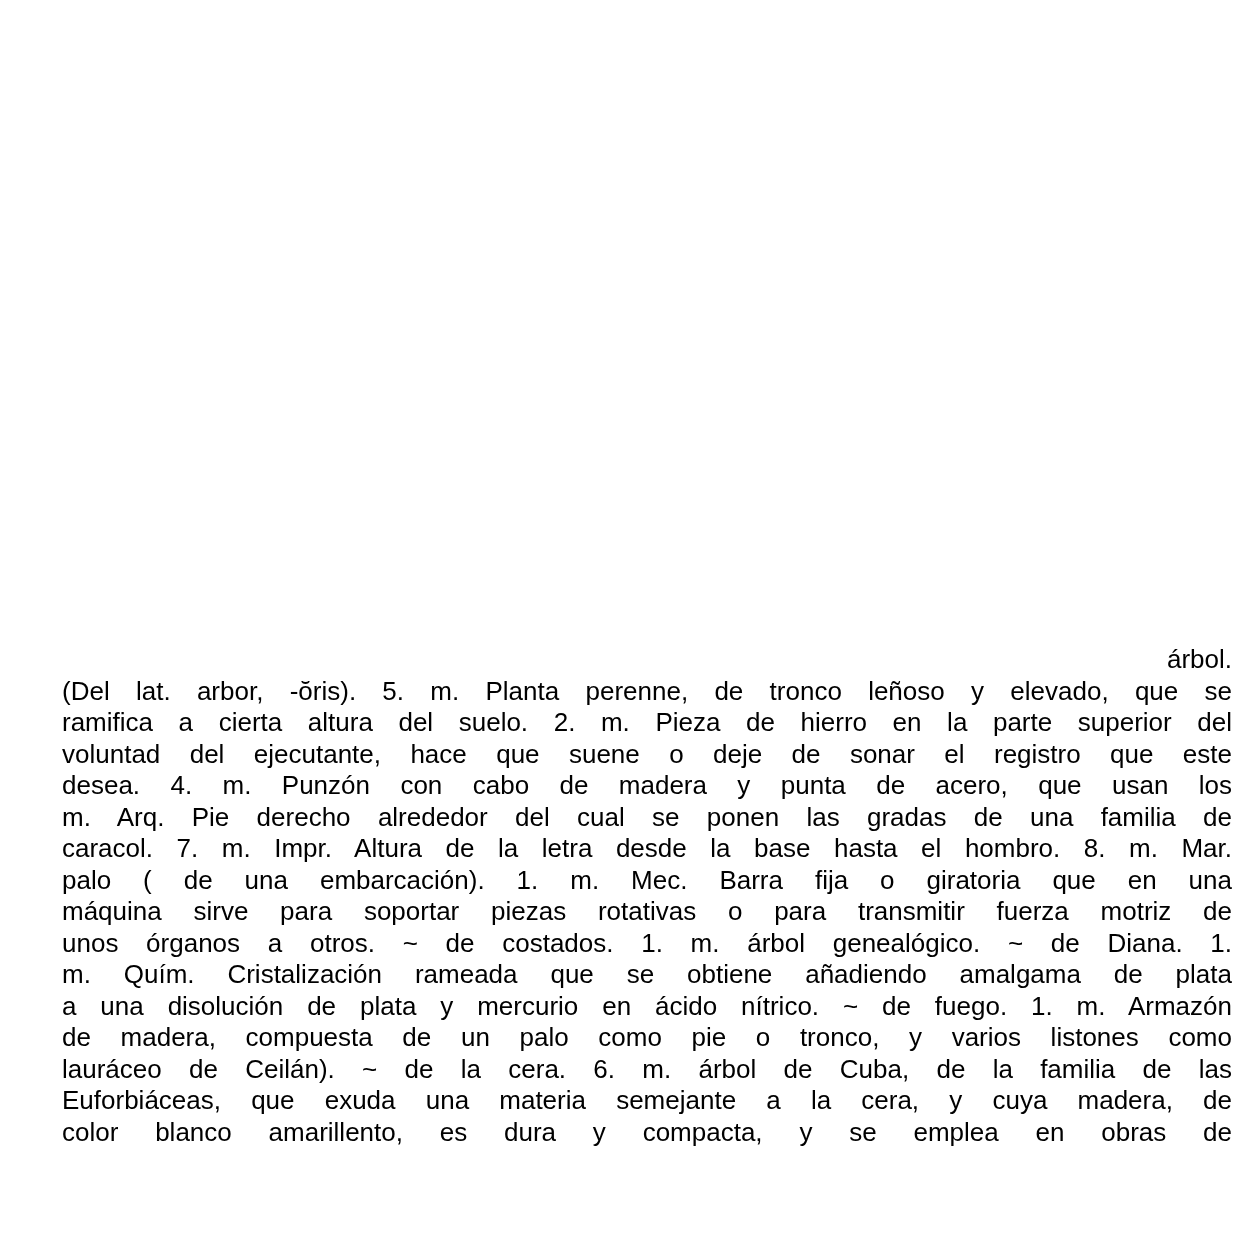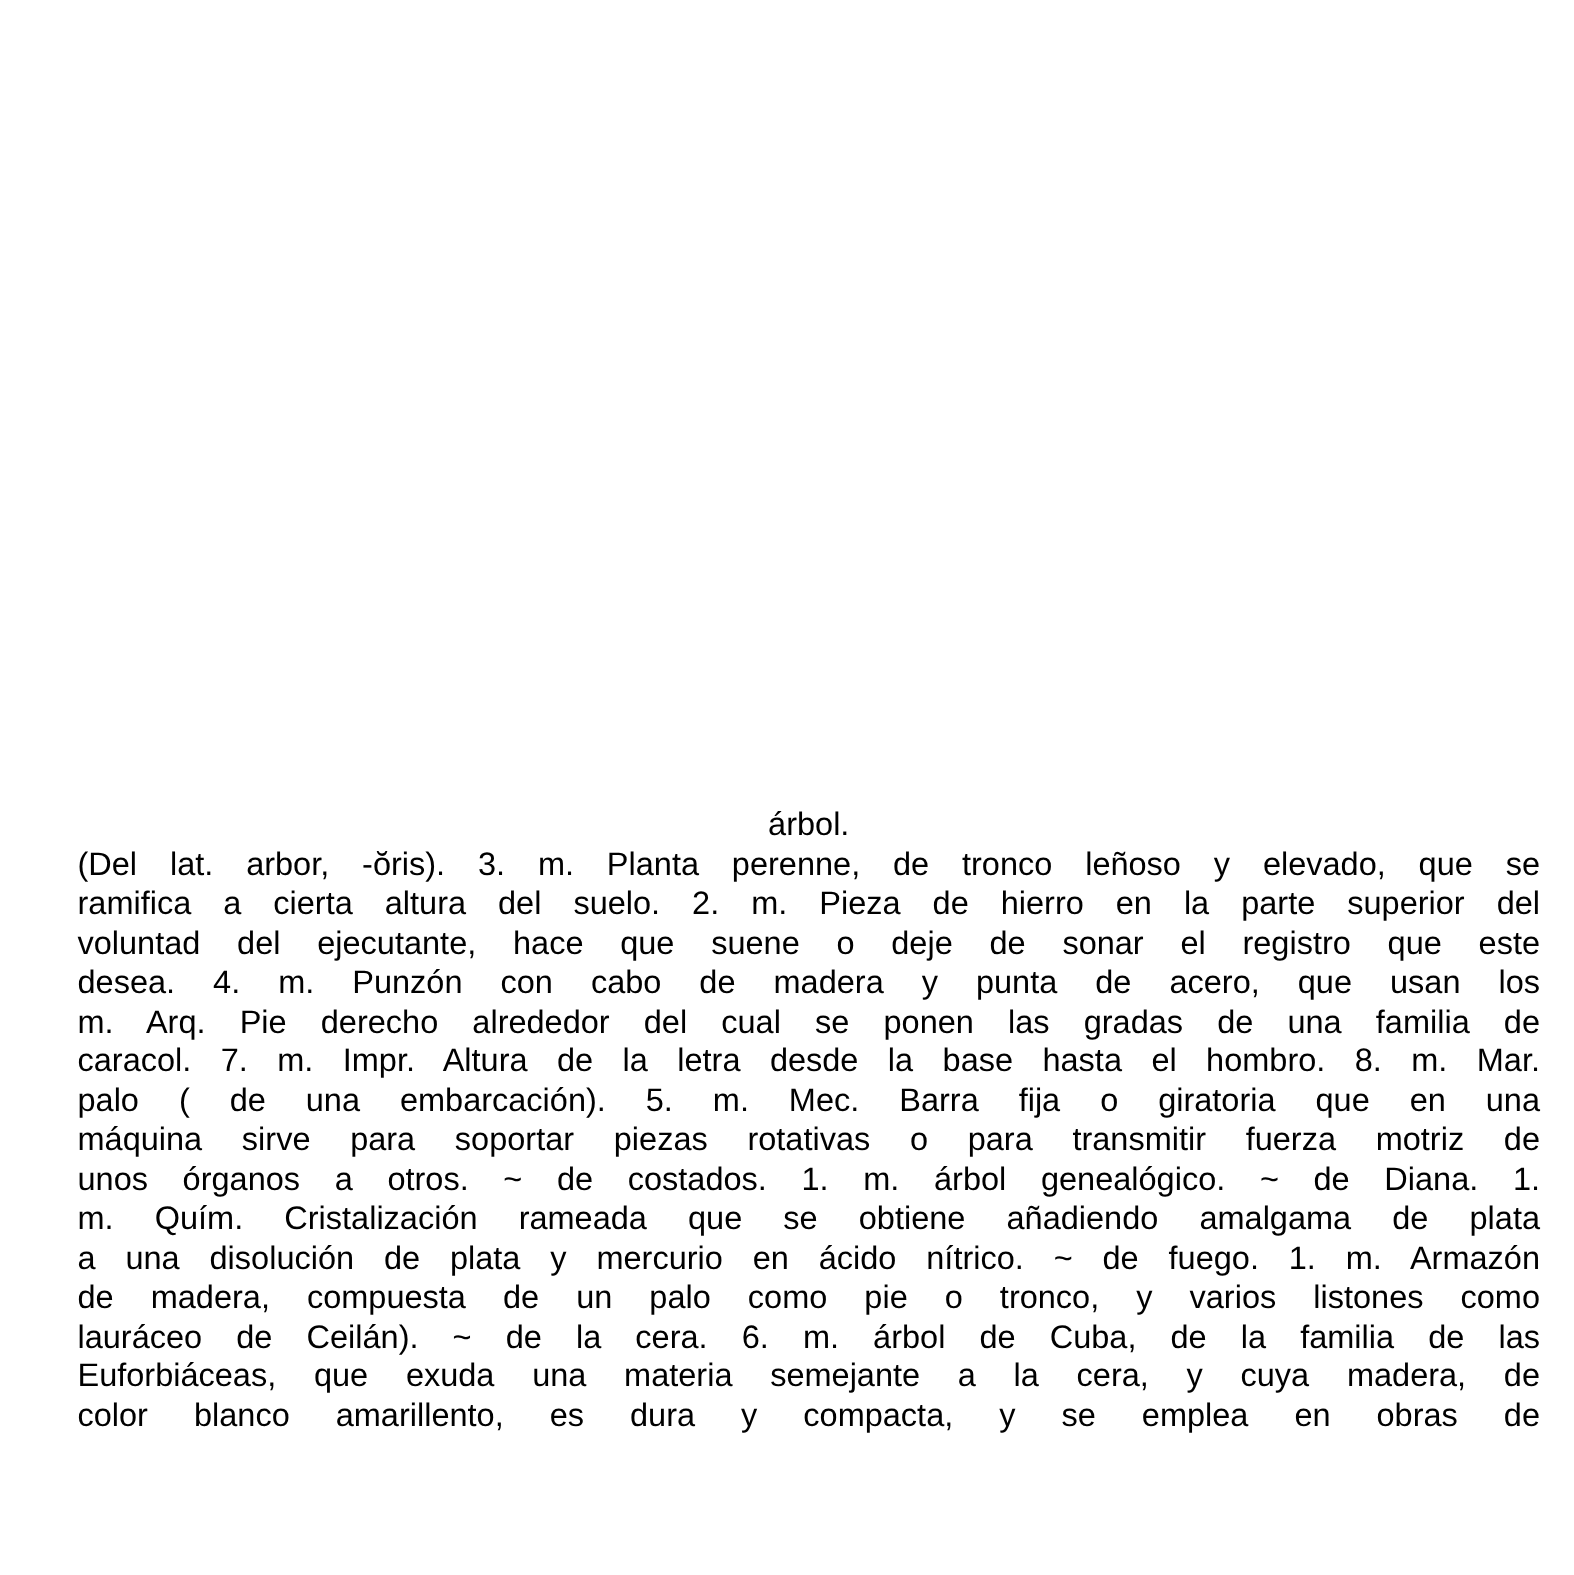--- a/index.html
+++ b/index.html
@@ -14,44 +14,44 @@
     position: absolute;
     left: 62px;
     top: 644px;
     width: 1170px;
     color: #000000;
     font-size: 26px;
     line-height: 31.5px;
     letter-spacing: 0;
   }
   .headword {
-    text-align: center;
+    text-align: right;
     white-space: nowrap;
   }
   .line {
     text-align: justify;
     text-align-last: justify;
     -moz-text-align-last: justify;
     white-space: normal;
     height: 31.5px;
     overflow: visible;
   }
 </style>
 </head>
 <body style="background: rgb(255, 255, 255);">
 
 <div class="entry">
   <div class="headword">árbol.</div>
-  <div class="line">(Del lat. arbor, -ŏris). 3. m. Planta perenne, de tronco leñoso y elevado, que se</div>
+  <div class="line">(Del lat. arbor, -ŏris). 5. m. Planta perenne, de tronco leñoso y elevado, que se</div>
   <div class="line">ramifica a cierta altura del suelo. 2. m. Pieza de hierro en la parte superior del</div>
   <div class="line">voluntad del ejecutante, hace que suene o deje de sonar el registro que este</div>
   <div class="line">desea. 4. m. Punzón con cabo de madera y punta de acero, que usan los</div>
   <div class="line">m. Arq. Pie derecho alrededor del cual se ponen las gradas de una familia de</div>
   <div class="line">caracol. 7. m. Impr. Altura de la letra desde la base hasta el hombro. 8. m. Mar.</div>
-  <div class="line">palo ( de una embarcación). 5. m. Mec. Barra fija o giratoria que en una</div>
+  <div class="line">palo ( de una embarcación). 1. m. Mec. Barra fija o giratoria que en una</div>
   <div class="line">máquina sirve para soportar piezas rotativas o para transmitir fuerza motriz de</div>
   <div class="line">unos órganos a otros. ~ de costados. 1. m. árbol genealógico. ~ de Diana. 1.</div>
   <div class="line">m. Quím. Cristalización rameada que se obtiene añadiendo amalgama de plata</div>
   <div class="line">a una disolución de plata y mercurio en ácido nítrico. ~ de fuego. 1. m. Armazón</div>
   <div class="line">de madera, compuesta de un palo como pie o tronco, y varios listones como</div>
   <div class="line">lauráceo de Ceilán). ~ de la cera. 6. m. árbol de Cuba, de la familia de las</div>
   <div class="line">Euforbiáceas, que exuda una materia semejante a la cera, y cuya madera, de</div>
   <div class="line">color blanco amarillento, es dura y compacta, y se emplea en obras de</div>
 </div>
 

